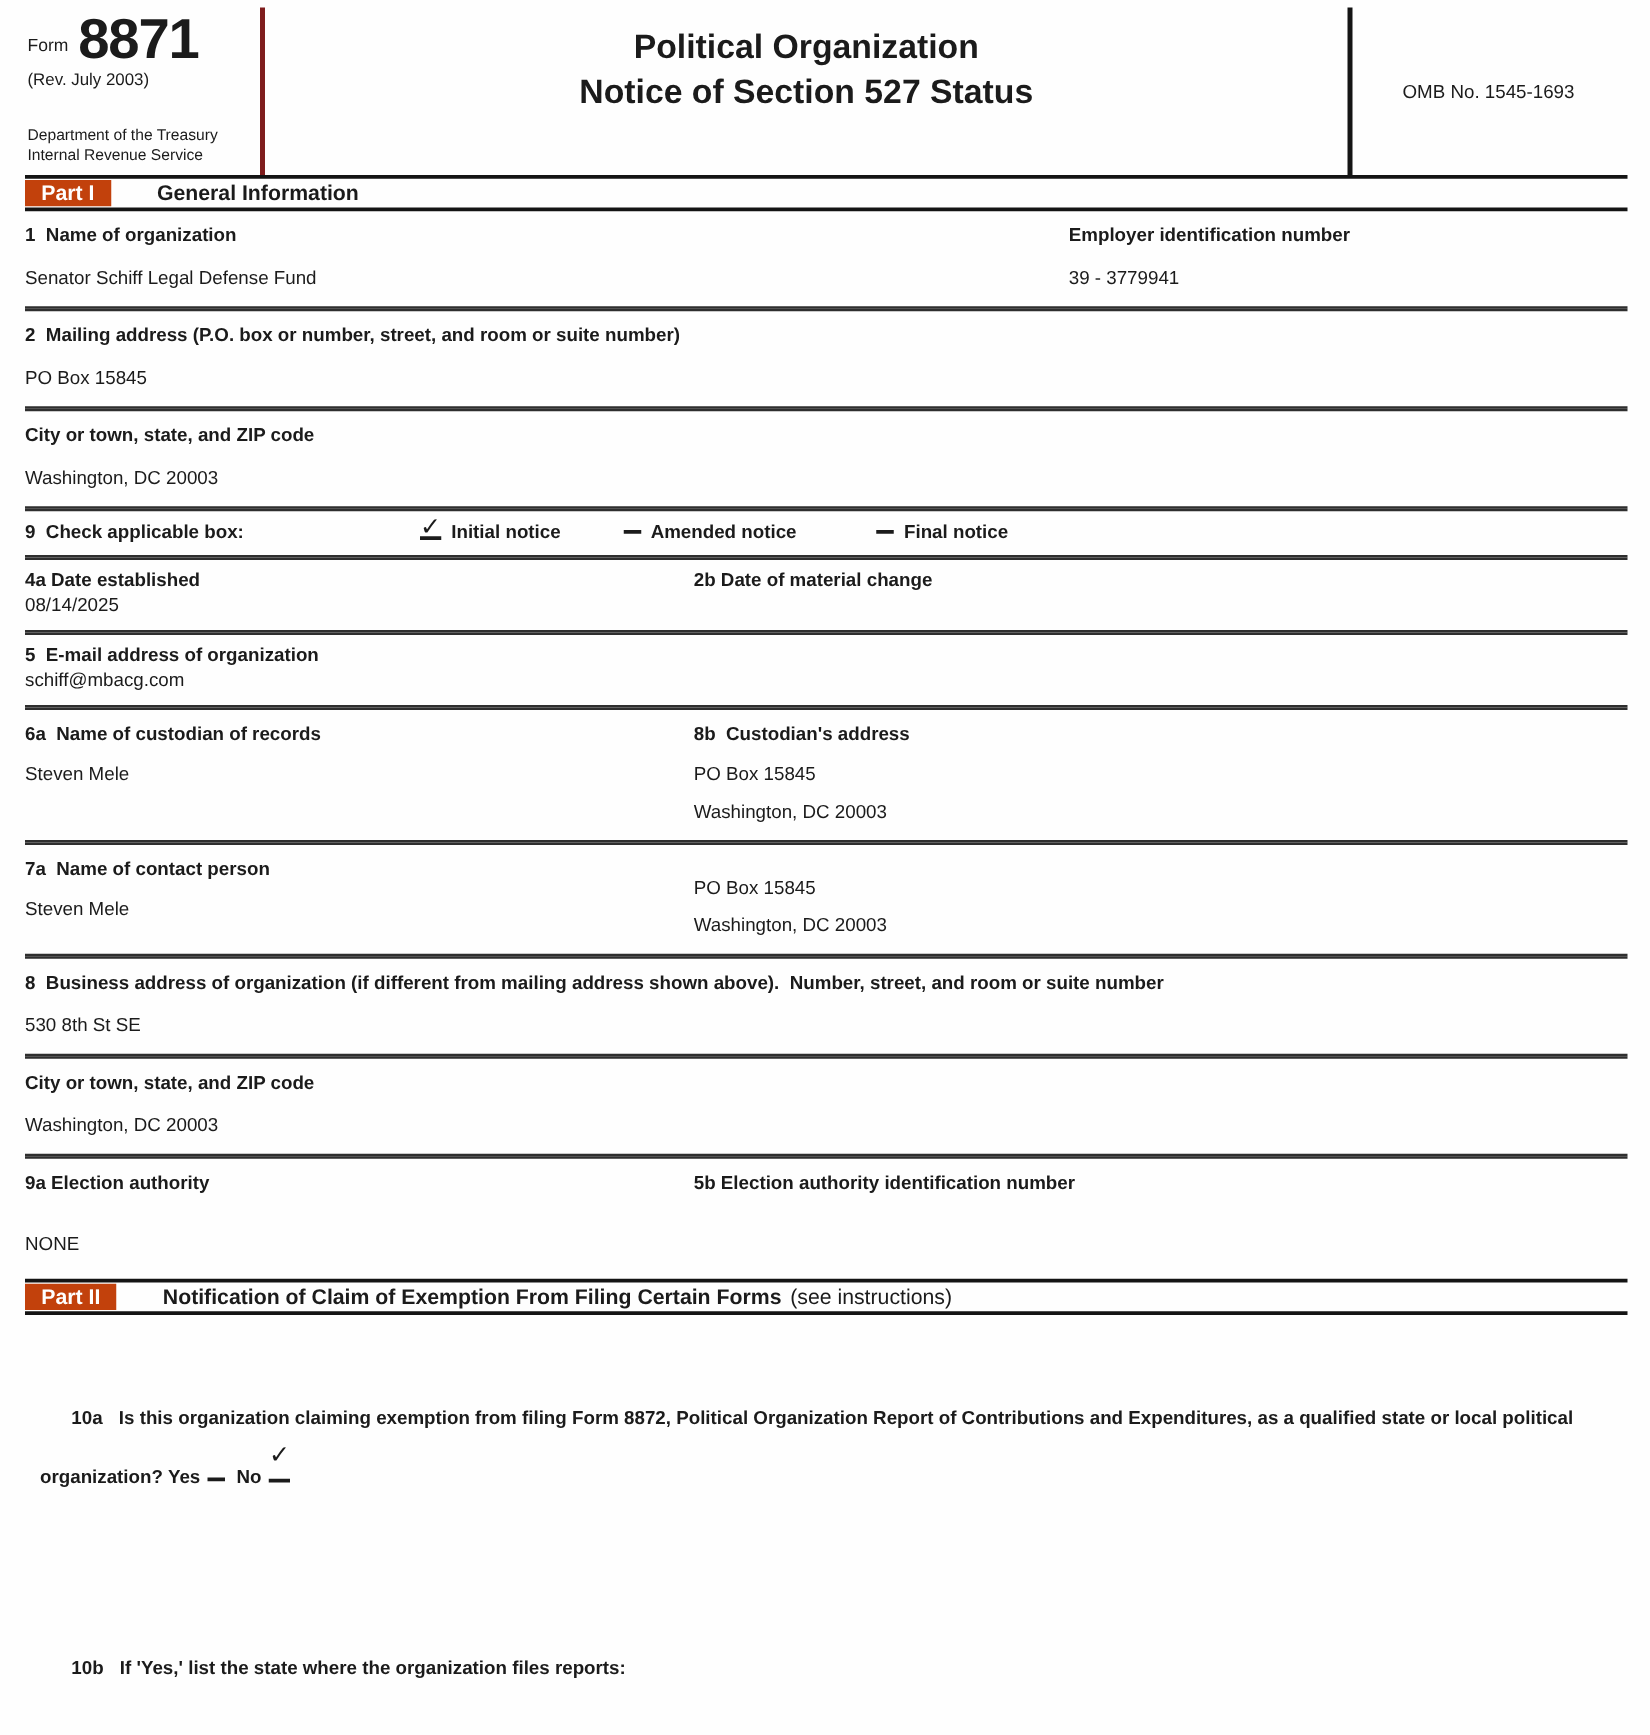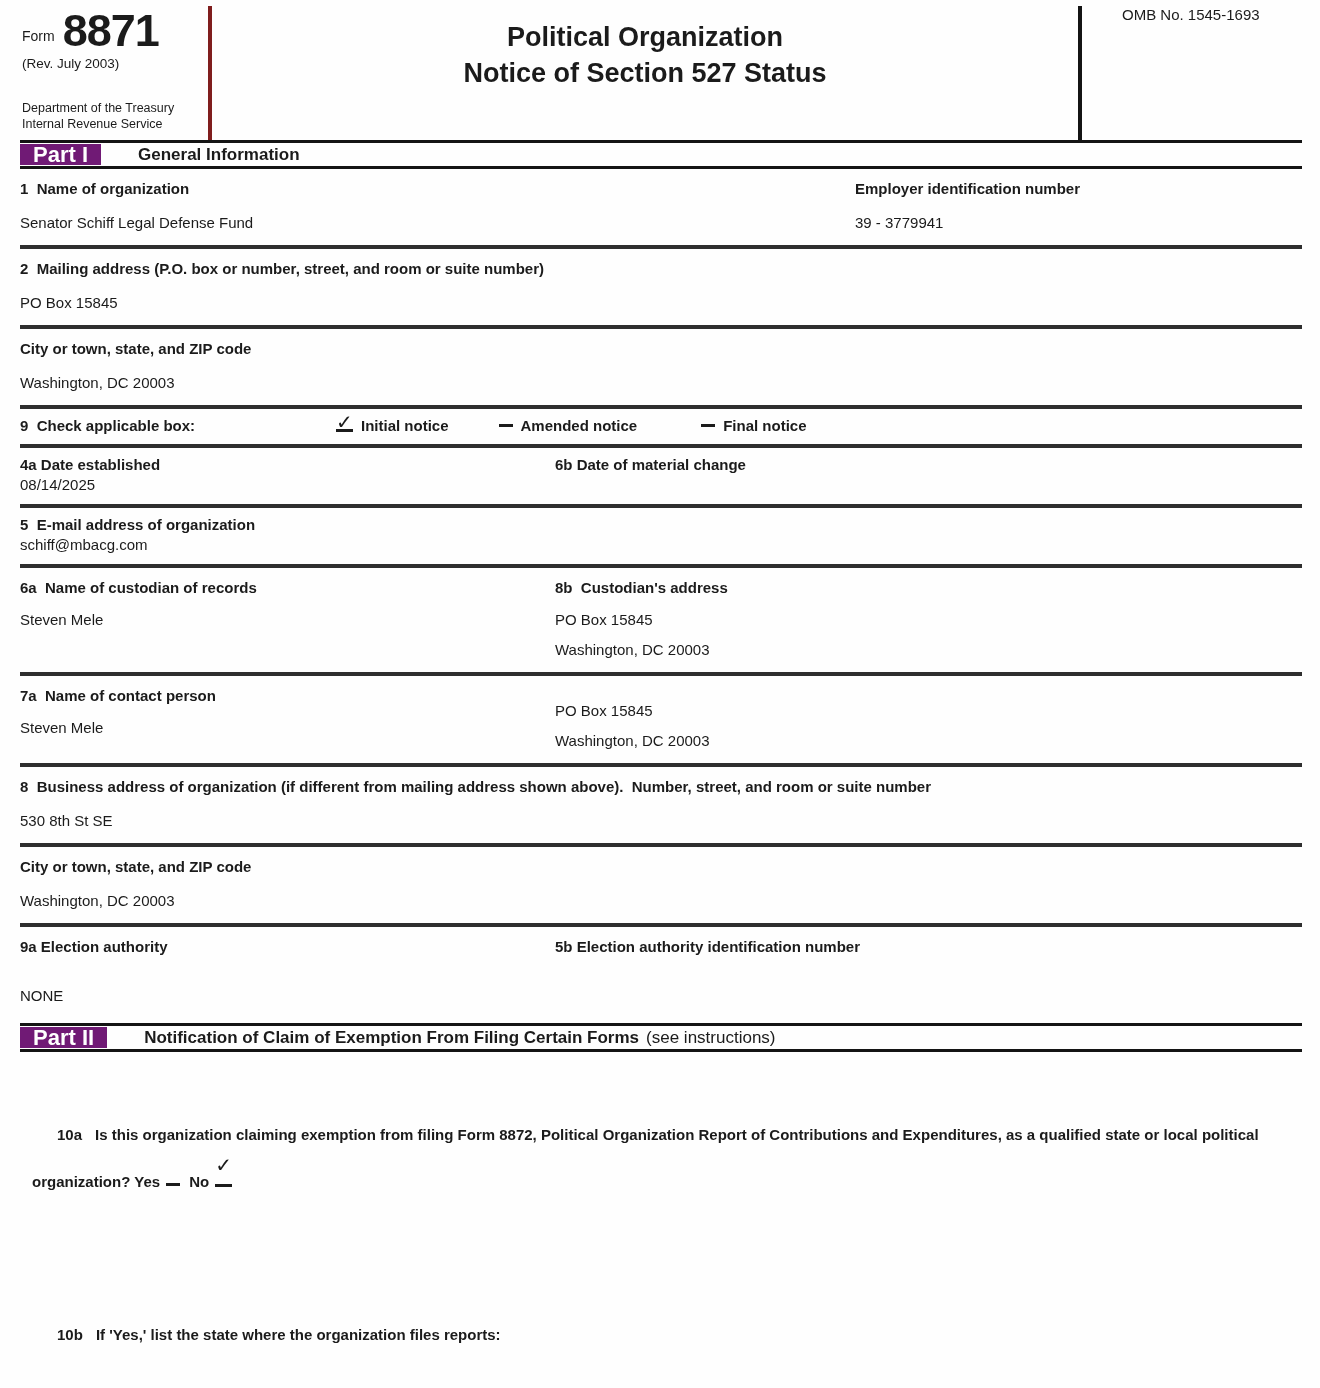--- a/index.html
+++ b/index.html
@@ -18,31 +18,31 @@
   
   .form-header { display: flex; align-items: stretch; height: 134px; }
   .fh-left { width: 192px; border-right: 4px solid #7f1d1d; padding: 4px 6px 0 2px; }
   .form-no { display: flex; align-items: flex-end; gap: 8px; }
   .form-word { font-size: 14px; padding-bottom: 9px; }
   .form-num { font-size: 45px; font-weight: bold; letter-spacing: -1px; line-height: 0.95; }
   .rev { font-size: 13.5px; margin-top: 3px; }
   .agency { font-size: 12.5px; line-height: 1.3; margin-top: 29px; }
   .fh-center { flex: 1; text-align: center; padding-top: 13px; }
   .fh-title { font-size: 27px; font-weight: bold; line-height: 1.35; margin: 0; }
-  .fh-right { width: 226px; border-left: 4px solid #141414; display: flex; padding-left: 40px; font-size: 15px; }
+  .fh-right { width: 226px; border-left: 4px solid #141414; display: flex; align-items: center; padding-left: 40px; font-size: 15px; }
 
   
   .part-bar {
     display: flex; align-items: stretch;
     border-top: 3px solid #141414;
     border-bottom: 3px solid #141414;
     height: 29px; margin-right: 2px;
   }
   .part-label {
-    background: #701a75; color: #ffffff; font-weight: bold; font-size: 22px;
+    background: #c2410c; color: #ffffff; font-weight: bold; font-size: 17px;
     display: flex; align-items: center; padding: 0 13px; margin: 1px 0;
   }
   .part-title { font-weight: bold; font-size: 17px; display: flex; align-items: center; padding-left: 37px; }
   .part-title .suffix { font-weight: normal; margin-left: 7px; }
 
   
   .hr-double { height: 2px; border-top: 2px solid #2e2e2e; border-bottom: 2px solid #2e2e2e; margin-right: 2px; }
   .row { padding: 11px 0 13px 0; }
   .row.tight { padding: 8px 0 10px 0; }
   .lbl { font-weight: bold; font-size: 15px; white-space: pre-wrap; }
@@ -151,21 +151,21 @@
     </span>
   </div>
   <div class="hr-double"></div>
 
   <div class="row tight cols">
     <div class="col-a">
       <div class="lbl">4a Date established</div>
       <div class="val snug">08/14/2025</div>
     </div>
     <div class="col-b">
-      <div class="lbl">6b Date of material change</div>
+      <div class="lbl">2b Date of material change</div>
       <div class="val snug"></div>
     </div>
   </div>
   <div class="hr-double"></div>
 
   <div class="row tight">
     <div class="lbl">5  E-mail address of organization</div>
     <div class="val snug">schiff@mbacg.com</div>
   </div>
   <div class="hr-double"></div>

